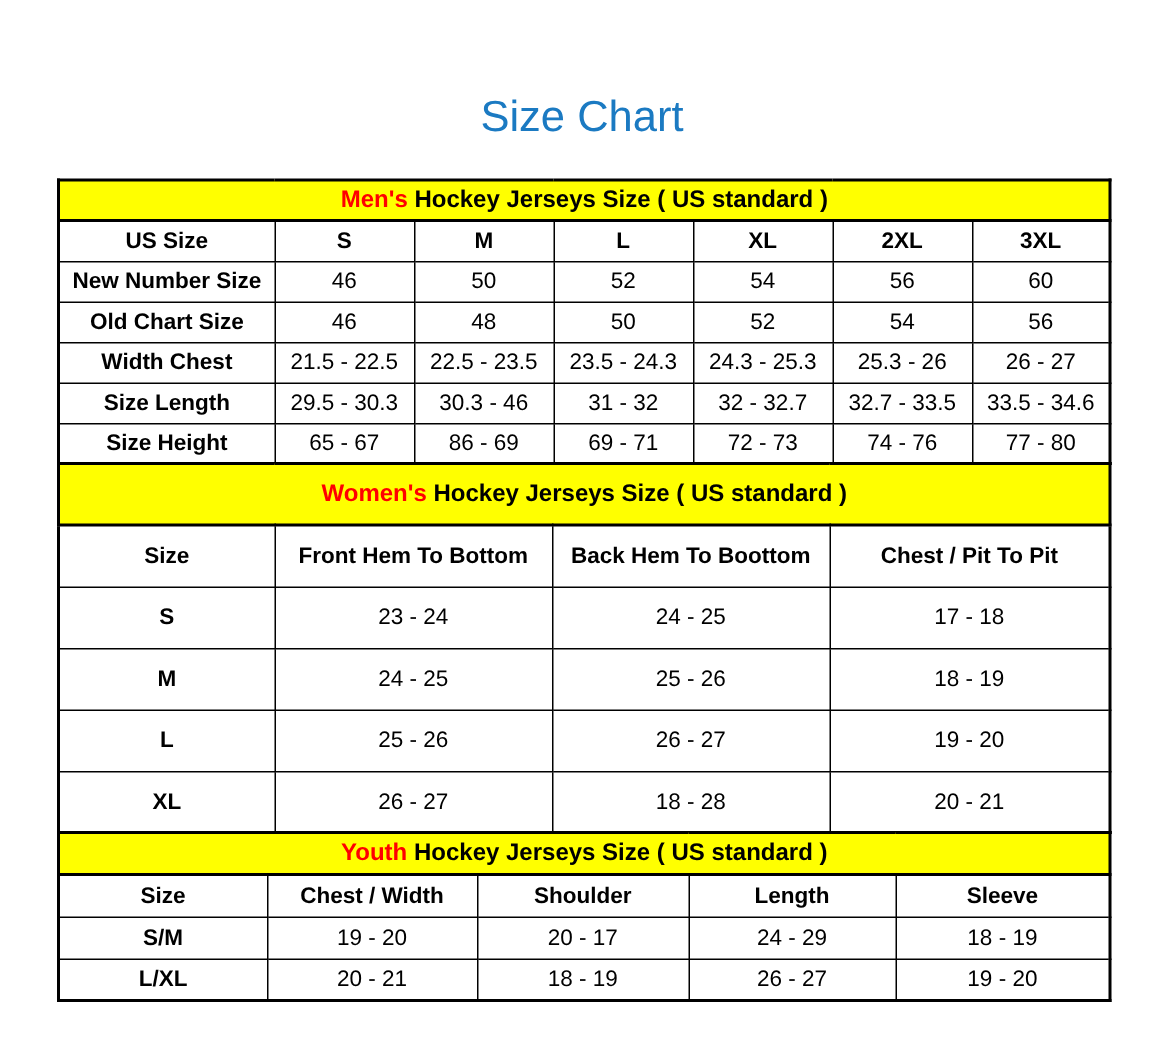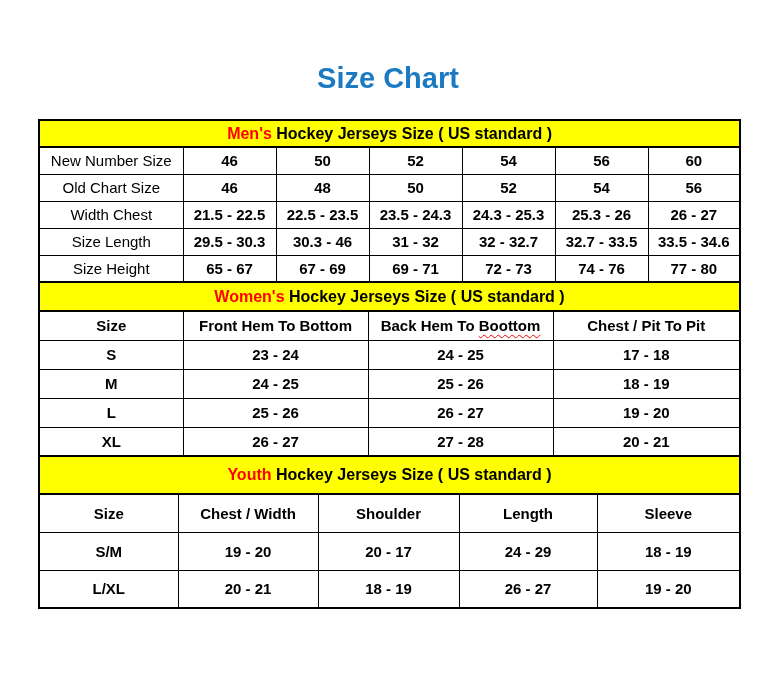--- a/index.html
+++ b/index.html
@@ -7,21 +7,21 @@
   body {
     width: 776px; height: 692px; overflow: hidden;
     font-family: "Liberation Sans", sans-serif;
     color: #000000;
   }
   .page { width: 776px; height: 692px; position: relative; }
   .title {
     margin-top: 62px;
     text-align: center;
     font-size: 29px;
-    font-weight: bold;
+    font-weight: normal;
     color: #1B7AC2;
     letter-spacing: 0px;
   }
   .chart { margin: 24px 0 0 38px; width: 701px; }
   table.sec {
     border-collapse: collapse;
     table-layout: fixed;
     width: 701px;
     border: 2px solid #000;
   }
@@ -37,29 +37,28 @@
   }
   .banner-red { color: #FF0000; }
   th, td {
     border: 1px solid #000;
     text-align: center;
     vertical-align: middle;
     font-size: 15px;
     padding: 0 2px;
   }
   th { font-weight: bold; }
-  td { font-weight: bold; }
+  td { font-weight: normal; }
   .mens th, .mens td { height: 27px; }
-  .womens th, .womens td { height: 29px; }
-  .youth th, .youth td { height: 38px; }
+  .womens th, .womens td { height: 41px; }
+  .youth th, .youth td { height: 28px; }
   
-  .mens tbody th.row { font-weight: normal; }
+  .mens tbody th.row { font-weight: bold; }
   .womens tbody th.row, .youth tbody th.row { font-weight: bold; }
   .misspell {
-    text-decoration: underline;
     text-decoration-style: wavy;
     text-decoration-color: #FF0000;
     text-decoration-thickness: 1px;
     text-underline-offset: 3px;
   }
 </style>
 </head>
 <body>
 
 <div class="page">
@@ -72,20 +71,29 @@
           <col style="width: 93px;">
           <col style="width: 93px;">
           <col style="width: 93px;">
           <col style="width: 93px;">
           <col style="width: 92px;">
         </colgroup>
         <thead>
           <tr>
             <td colspan="7" class="banner-cell"><span class="banner-red">Men's</span><span> Hockey Jerseys Size ( US standard )</span></td>
           </tr>
+          <tr>
+            <th>US Size</th>
+            <th>S</th>
+            <th>M</th>
+            <th>L</th>
+            <th>XL</th>
+            <th>2XL</th>
+            <th>3XL</th>
+          </tr>
         </thead>
         <tbody>
           <tr>
             <th class="row">New Number Size</th>
             <td>46</td>
             <td>50</td>
             <td>52</td>
             <td>54</td>
             <td>56</td>
             <td>60</td>
@@ -113,21 +121,21 @@
             <td>29.5 - 30.3</td>
             <td>30.3 - 46</td>
             <td>31 - 32</td>
             <td>32 - 32.7</td>
             <td>32.7 - 33.5</td>
             <td>33.5 - 34.6</td>
           </tr>
           <tr>
             <th class="row">Size Height</th>
             <td>65 - 67</td>
-            <td>67 - 69</td>
+            <td>86 - 69</td>
             <td>69 - 71</td>
             <td>72 - 73</td>
             <td>74 - 76</td>
             <td>77 - 80</td>
           </tr>
         </tbody>
       </table>
     <table class="sec womens">
         <colgroup>
           <col style="width: 144px;">
@@ -161,21 +169,21 @@
           </tr>
           <tr>
             <th class="row">L</th>
             <td>25 - 26</td>
             <td>26 - 27</td>
             <td>19 - 20</td>
           </tr>
           <tr>
             <th class="row">XL</th>
             <td>26 - 27</td>
-            <td>27 - 28</td>
+            <td>18 - 28</td>
             <td>20 - 21</td>
           </tr>
         </tbody>
       </table>
     <table class="sec youth">
         <colgroup>
           <col style="width: 139px;">
           <col style="width: 140px;">
           <col style="width: 141px;">
           <col style="width: 138px;">

